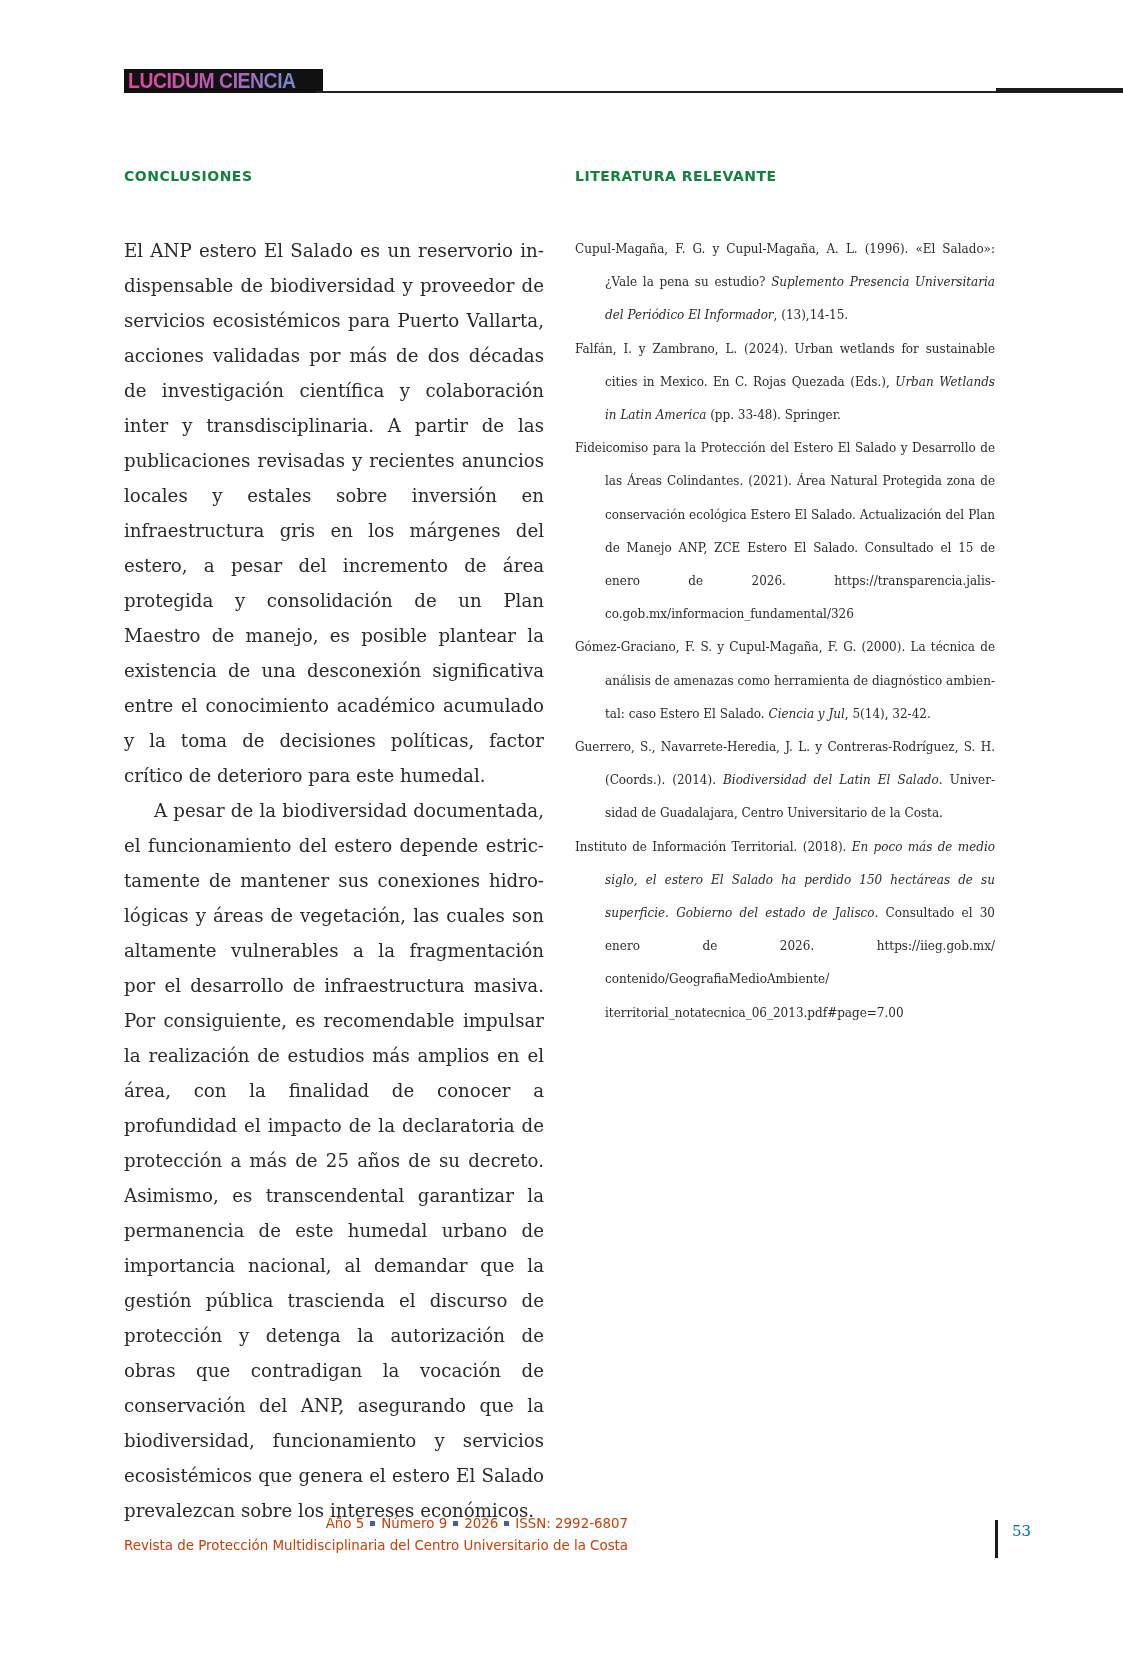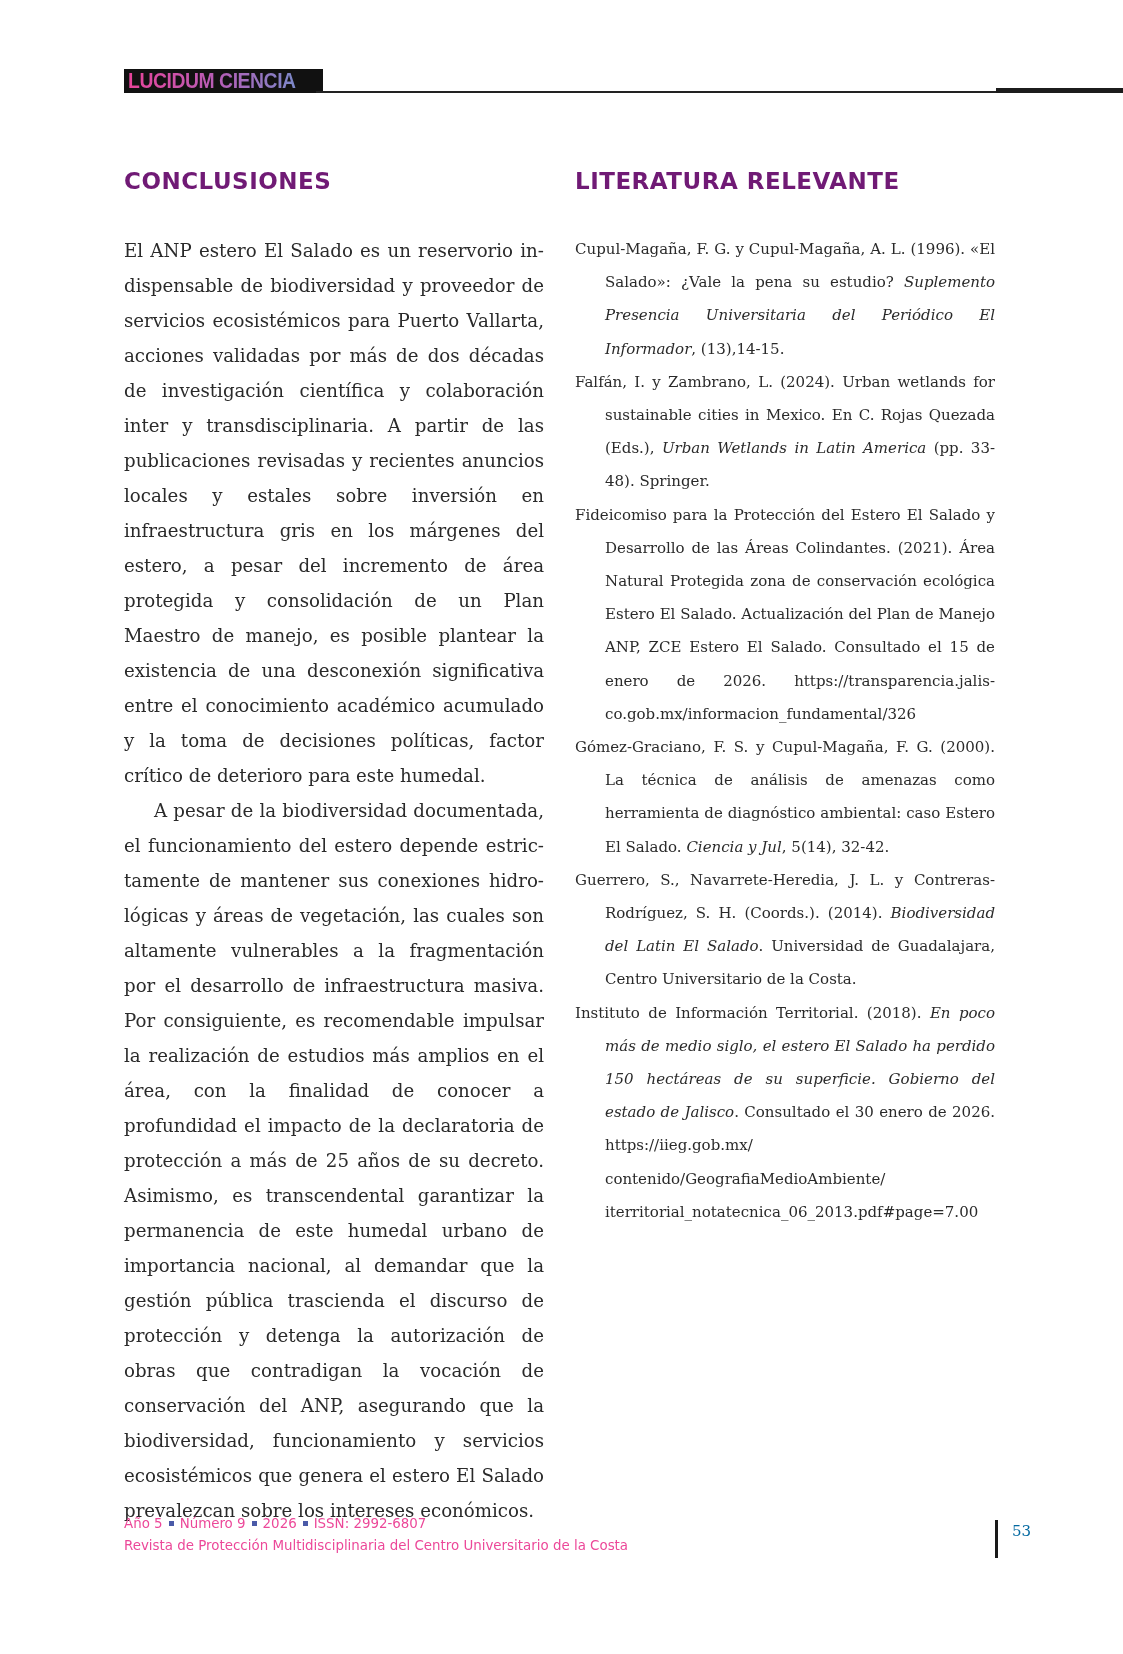--- a/index.html
+++ b/index.html
@@ -6,31 +6,31 @@
     body { width: 1123px; height: 1654px; position: relative; overflow: hidden; font-family: "DejaVu Serif", serif; color: #2a2a2a; }
 
     .header { position: absolute; left: 0; top: 0; width: 1123px; height: 110px; }
     .brand { position: absolute; left: 124px; top: 69px; height: 24px; background: #111; padding: 0 4px 0 4px; display: flex; align-items: flex-start; }
     .brand span { font-family: "Liberation Sans", sans-serif; font-weight: bold; font-size: 22px; letter-spacing: -0.5px; line-height: 24px;
       background: linear-gradient(90deg, #e8449a 0%, #b45fb8 55%, #7b88c8 100%);
       -webkit-background-clip: text; background-clip: text; color: transparent; transform: scaleX(0.88); transform-origin: left center; display: inline-block; white-space: nowrap; }
     .rule-thin { position: absolute; left: 316px; top: 91px; width: 680px; height: 2px; background: #222; }
     .rule-thick { position: absolute; left: 996px; top: 88px; width: 127px; height: 5px; background: #1c1c1c; }
 
-    .section-title { position: absolute; top: 168px; font-family: "DejaVu Sans", sans-serif; font-size: 23px; color: #701a75; letter-spacing: 0.5px; white-space: nowrap; }
+    .section-title { position: absolute; top: 168px; font-family: "DejaVu Sans", sans-serif; font-size: 14px; color: #15803d; letter-spacing: 0.5px; white-space: nowrap; }
 
     .body-text { position: absolute; top: 233px; width: 420px; font-size: 18.2px; line-height: 35px; text-align: justify; hyphens: manual; }
     .body-text p { margin: 0; }
     .body-text p + p { text-indent: 30px; }
 
-    .refs { position: absolute; top: 233px; width: 420px; font-size: 15px; line-height: 33.2px; text-align: justify; }
+    .refs { position: absolute; top: 233px; width: 420px; font-size: 12px; line-height: 33.2px; text-align: justify; }
     .ref { padding-left: 30px; text-indent: -30px; margin: 0; }
     .ref i { font-style: italic; }
 
-    .footer { position: absolute; left: 124px; top: 1513px; font-family: "DejaVu Sans", sans-serif; font-size: 13.4px; color: #ec4899; line-height: 22px; }
+    .footer { position: absolute; left: 124px; top: 1513px; font-family: "DejaVu Sans", sans-serif; font-size: 13.4px; color: #c2410c; line-height: 22px; text-align: right; }
     .footer .sep { display: inline-block; width: 5px; height: 5px; background: #4a5aa8; margin: 0 6px; vertical-align: middle; position: relative; top: -1px; }
     .page-bar { position: absolute; left: 995px; top: 1520px; width: 3px; height: 38px; background: #1a1a1a; }
     .page-num { position: absolute; left: 1012px; top: 1522px; font-size: 15px; color: #0369a1; }
   </style>
 </head>
 <body>
 
 <div class="header">
   <div class="brand">
     <span>LUCIDUM CIENCIA</span>

